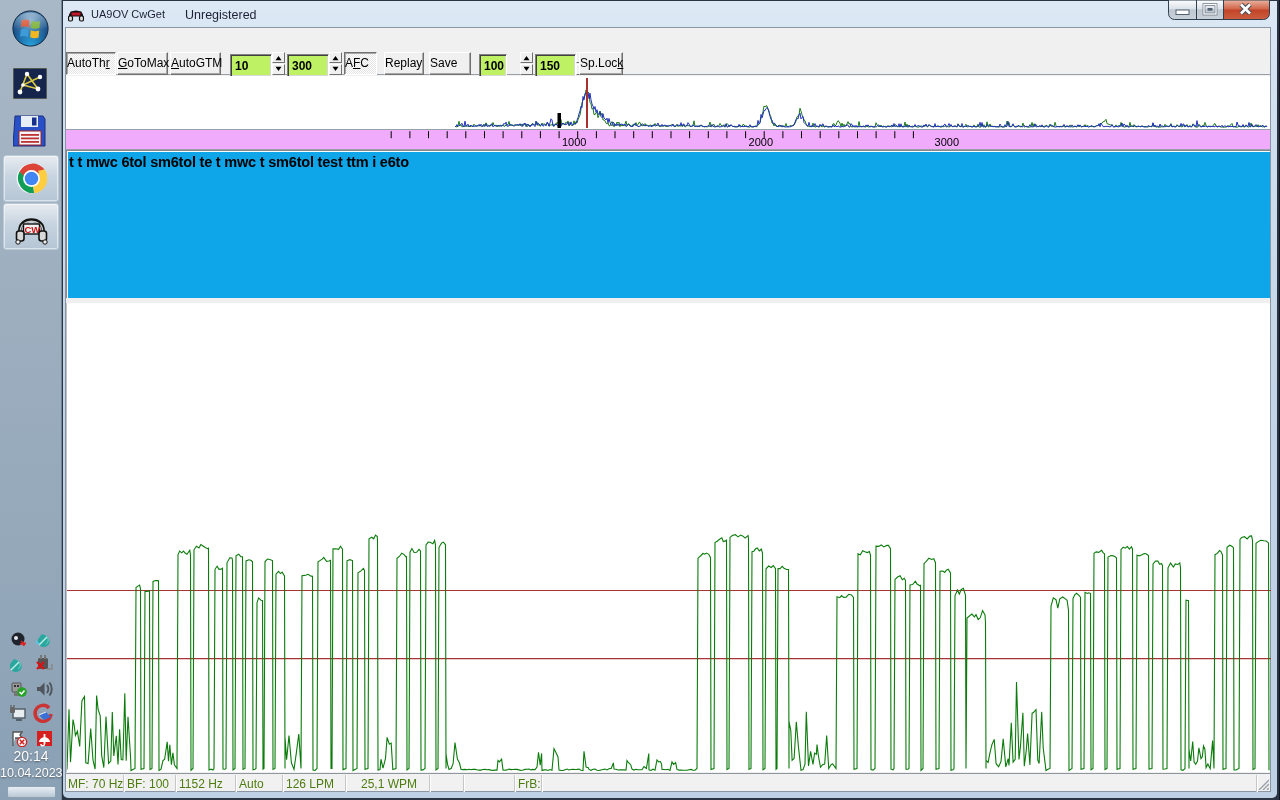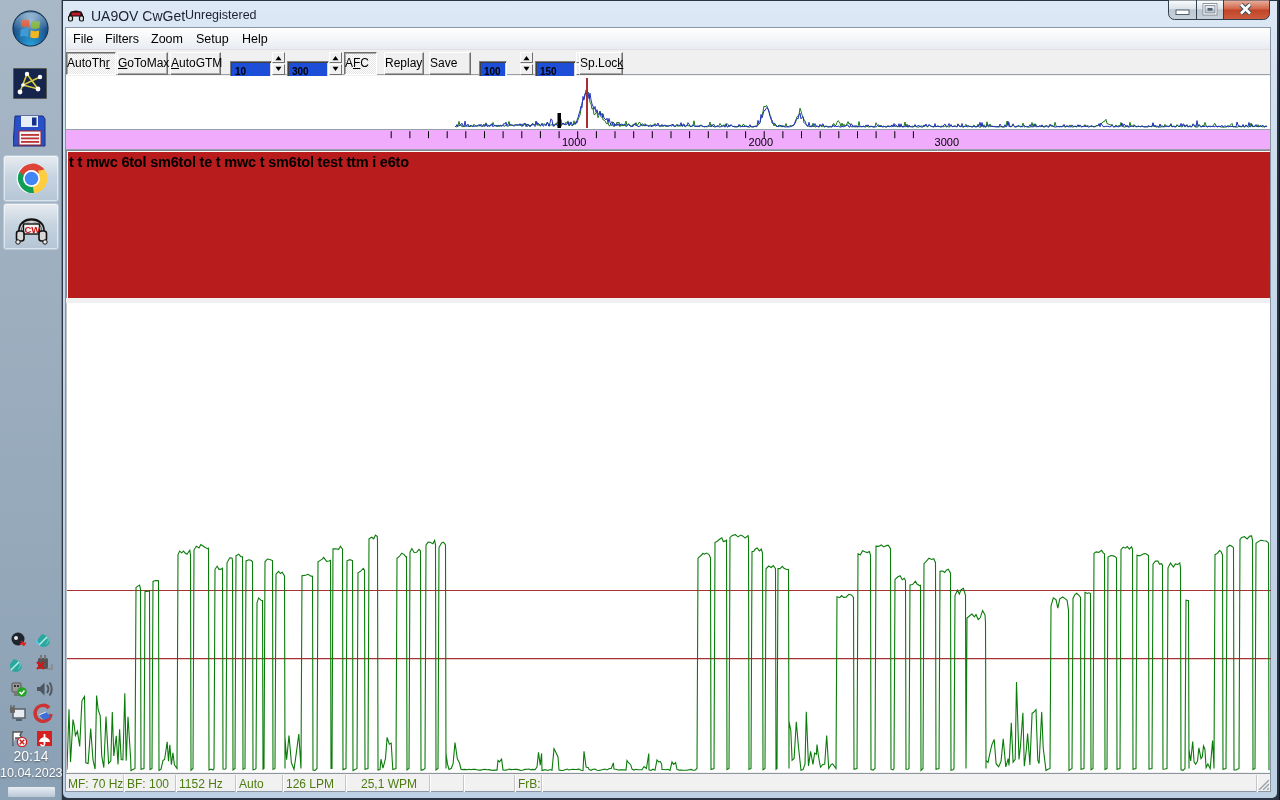--- a/index.html
+++ b/index.html
@@ -7,28 +7,28 @@
 .tbtn{position:absolute;left:3px;width:56px;height:47px;border:1px solid #b9c9d8;border-radius:3px;background:linear-gradient(180deg,rgba(255,255,255,.75),rgba(230,240,250,.55) 45%,rgba(200,215,230,.55));box-shadow:inset 0 0 0 1px rgba(255,255,255,.5)}
 #win{position:absolute;left:62px;top:0;width:1217px;height:800px;background:#2a3442}
 #frame{position:absolute;left:1px;top:1px;width:1214px;height:797px;background:linear-gradient(180deg,#dde9f5 0%,#d3e1f0 10%,#c2d4e7 50%,#bed1e5 100%);border-radius:0 0 5px 5px}
 #title{position:absolute;left:1px;top:1px;width:1215px;height:27px;color:#1c2033;font-size:13px}
 #content{position:absolute;left:4px;top:28px;width:1204px;height:763px;background:#f0f0f0;outline:1px solid #8a96a4}
 #menubar{position:absolute;left:0;top:0;width:1204px;height:22px;background:linear-gradient(180deg,#ffffff,#f2f4f7 60%,#e8ecf2);font-size:12.5px;color:#000;border-bottom:1px solid #e0e0e0}
 #menubar span{position:absolute;top:4px}
 #toolbar{position:absolute;left:0;top:22px;width:1204px;height:25px;background:#f0f0f0;border-bottom:1px solid #9aa0a8}
 .b3{position:absolute;top:2px;height:23px;background:#f0f0f0;border:1px solid;border-color:#ffffff #707070 #707070 #ffffff;box-shadow:inset -1px -1px 0 #a8a8a8;font-size:12px;color:#000;text-align:left;line-height:21px}
 .b3.tog{background-image:repeating-conic-gradient(#ffffff 0 25%,#e4e4e4 0 50%);background-size:2px 2px;border-color:#707070 #ffffff #ffffff #707070;box-shadow:inset 1px 1px 0 #a8a8a8}
-.spin{position:absolute;top:11px;height:23px;background:#1d4ed8;border:1px solid;border-color:#808080 #fff #fff #808080;box-shadow:inset 1px 1px 0 #404040, inset -1px -1px 0 #d8d8d8;font-size:10px;font-weight:bold;color:#000;padding:4px 0 0 4px}
+.spin{position:absolute;top:4px;height:23px;background:#bef264;border:1px solid;border-color:#808080 #fff #fff #808080;box-shadow:inset 1px 1px 0 #404040, inset -1px -1px 0 #d8d8d8;font-size:12px;font-weight:bold;color:#000;padding:4px 0 0 4px}
 .ud{position:absolute;top:2px;width:13px;height:23px}
 .ud div{position:absolute;left:0;width:13px;height:11px;background:#f0f0f0;border:1px solid;border-color:#ffffff #707070 #707070 #ffffff}
 .ud .u{top:0}.ud .d{top:12px}
 .ud svg{position:absolute;left:2px}
 #spec{position:absolute;left:0;top:48px;width:1204px;height:53px;background:#fff}
 #ruler{position:absolute;left:0;top:101px;width:1204px;height:21px;background:#f0abfc;border-top:1px solid #9aa0a8;border-bottom:1px solid #9aa0a8}
-#rxpanel{position:absolute;left:0;top:122px;width:1204px;height:148px;background:#b91c1c;border-top:1px solid #828790;border-left:1px solid #828790;box-shadow:inset 1px 1px 0 #fcfcfc}
+#rxpanel{position:absolute;left:0;top:122px;width:1204px;height:148px;background:#0ea5e9;border-top:1px solid #828790;border-left:1px solid #828790;box-shadow:inset 1px 1px 0 #fcfcfc}
 #rxpanel div{position:absolute;left:2px;top:3px;font-size:14.5px;font-weight:bold;letter-spacing:-0.2px;color:#000;white-space:pre}
 #wavepanel{position:absolute;left:0;top:275px;width:1204px;height:469px;background:#fff;border-left:1px solid #c0c0c0}
 #statusbar{position:absolute;left:0;top:745px;width:1204px;height:18px;background:#f1f1f1;border-top:1px solid #8f959d;font-size:12px;color:#4d7c0f}
 .sc{position:absolute;top:1px;height:17px;border-right:1px solid #c6c6c6;box-shadow:1px 0 0 #ffffff;padding:2px 0 0 2px;white-space:nowrap;overflow:hidden}
 #caption-btns{position:absolute;left:1106px;top:0;height:19px;width:100px}
 </style></head><body>
 
 <div id="taskbar">
   <div class="edge"></div>
   
@@ -160,21 +160,21 @@
 
 <div id="win">
  <div id="frame"></div>
  <div id="title">
    <svg style="position:absolute;left:5px;top:6px" width="16" height="16" viewBox="0 0 16 16">
      <path d="M2 10 C1 3 15 3 14 10" fill="none" stroke="#111" stroke-width="2.6"></path>
      <rect x="3" y="5" width="10" height="4" fill="#c01828" stroke="#111" stroke-width="1"></rect>
      <rect x="0.5" y="9" width="4" height="5" rx="1.5" fill="#ddd" stroke="#111" stroke-width="1.2"></rect>
      <rect x="11.5" y="9" width="4" height="5" rx="1.5" fill="#ddd" stroke="#111" stroke-width="1.2"></rect>
    </svg>
-   <span style="position:absolute;left:28px;top:7px;font-size:14px">UA9OV CwGet</span>
+   <span style="position:absolute;left:28px;top:7px;font-size:11px">UA9OV CwGet</span>
    <span style="position:absolute;left:122px;top:7px;font-size:12.5px">Unregistered</span>
  </div>
  <div id="caption-btns">
    <svg width="103" height="21" viewBox="0 0 103 21" style="position:absolute;left:0;top:0">
      <defs>
        <linearGradient id="cb" x1="0" y1="0" x2="0" y2="1">
             <stop offset="0%" stop-color="#fdfeff"></stop>
             <stop offset="45%" stop-color="#dbe2e9"></stop>
             <stop offset="50%" stop-color="#bfc7d0"></stop>
             <stop offset="100%" stop-color="#c8d0d9"></stop>
@@ -191,27 +191,20 @@
      <path d="M55.5 0 h46 v13.5 a6 6 0 0 1 -6 6 h-40 Z" fill="url(#cr)" stroke="#30404f" stroke-width="1"></path>
      <rect x="8" y="10" width="13" height="4.5" fill="#fff" stroke="#50606e" stroke-width="1"></rect>
      <rect x="36" y="4.5" width="12" height="9.5" fill="none" stroke="#50606e" stroke-width="2.6"></rect>
      <rect x="36" y="4.5" width="12" height="9.5" fill="none" stroke="#fff" stroke-width="1.4"></rect>
      <rect x="39.5" y="8" width="5" height="2.7" fill="#50606e"></rect>
      <path d="M73 4.5 l9 9 m0 -9 l-9 9" stroke="#41505e" stroke-width="4.6"></path>
      <path d="M73 4.5 l9 9 m0 -9 l-9 9" stroke="#fff" stroke-width="2.6"></path>
    </svg>
  </div>
  <div id="content">
-  <div id="menubar">
-    <span style="left:7px">File</span>
-        <span style="left:39px">Filters</span>
-        <span style="left:85px">Zoom</span>
-        <span style="left:130px">Setup</span>
-        <span style="left:176px">Help</span>
-  </div>
   <div id="toolbar">
     <div class="b3 tog" style="left:0px;width:50px">AutoTh<u>r</u></div>
     <div class="b3" style="left:51px;width:51px"><u>G</u>oToMax</div>
     <div class="b3" style="left:104px;width:51px"><u>A</u>utoGTM</div>
     <div class="spin" style="left:164px;width:42px">10</div>
     <div class="ud" style="left:206px">
           <div class="u"></div>
           <div class="d"></div>
           <svg width="9" height="23">
             <path d="M4.5 4 l3 4.2 h-6 Z" fill="#000"></path>

